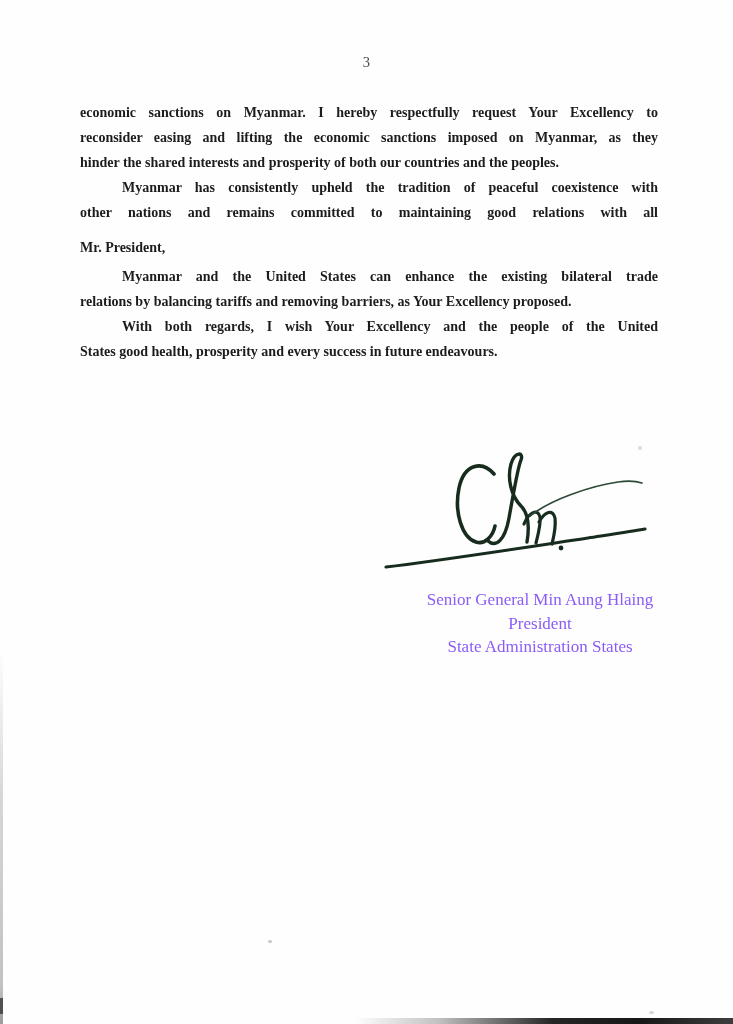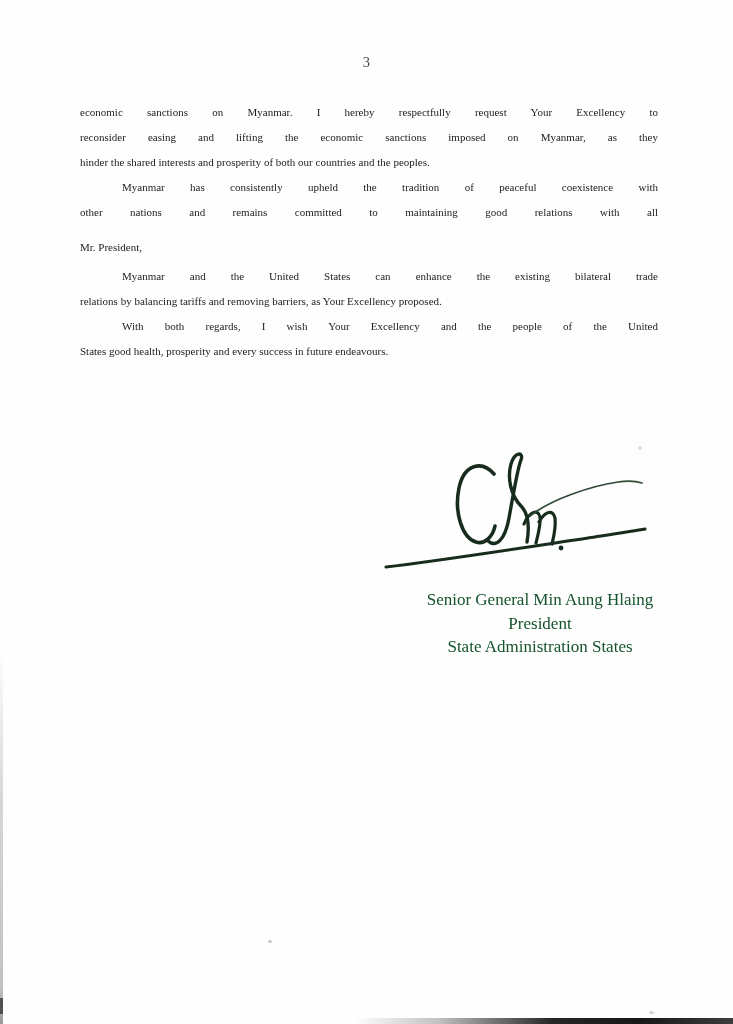--- a/index.html
+++ b/index.html
@@ -24,22 +24,23 @@
     text-align: center;
     font-size: 14.5px;
     color: #4a4a4a;
     letter-spacing: 0.5px;
   }
   .letter-body {
     position: absolute;
     top: 100px;
     left: 80px;
     width: 578px;
-    font-size: 11px;
+    font-size: 14px;
     line-height: 25px;
+    font-weight: bold;
   }
   .letter-body .line {
     text-align: justify;
     text-align-last: justify;
   }
   .letter-body .line.last {
     text-align: left;
     text-align-last: left;
   }
   .letter-body .line.indent {
@@ -57,21 +58,21 @@
     height: 135px;
   }
   .sig-block {
     position: absolute;
     left: 400px;
     top: 588px;
     width: 280px;
     text-align: center;
     font-size: 17px;
     line-height: 23.5px;
-    color: #14532d;
+    color: #8b5cf6;
   }
   
   .scan-bottom {
     position: absolute;
     left: 355px;
     right: 0;
     bottom: 0;
     height: 6px;
     background: linear-gradient(90deg,
       rgba(120,120,120,0) 0%,

